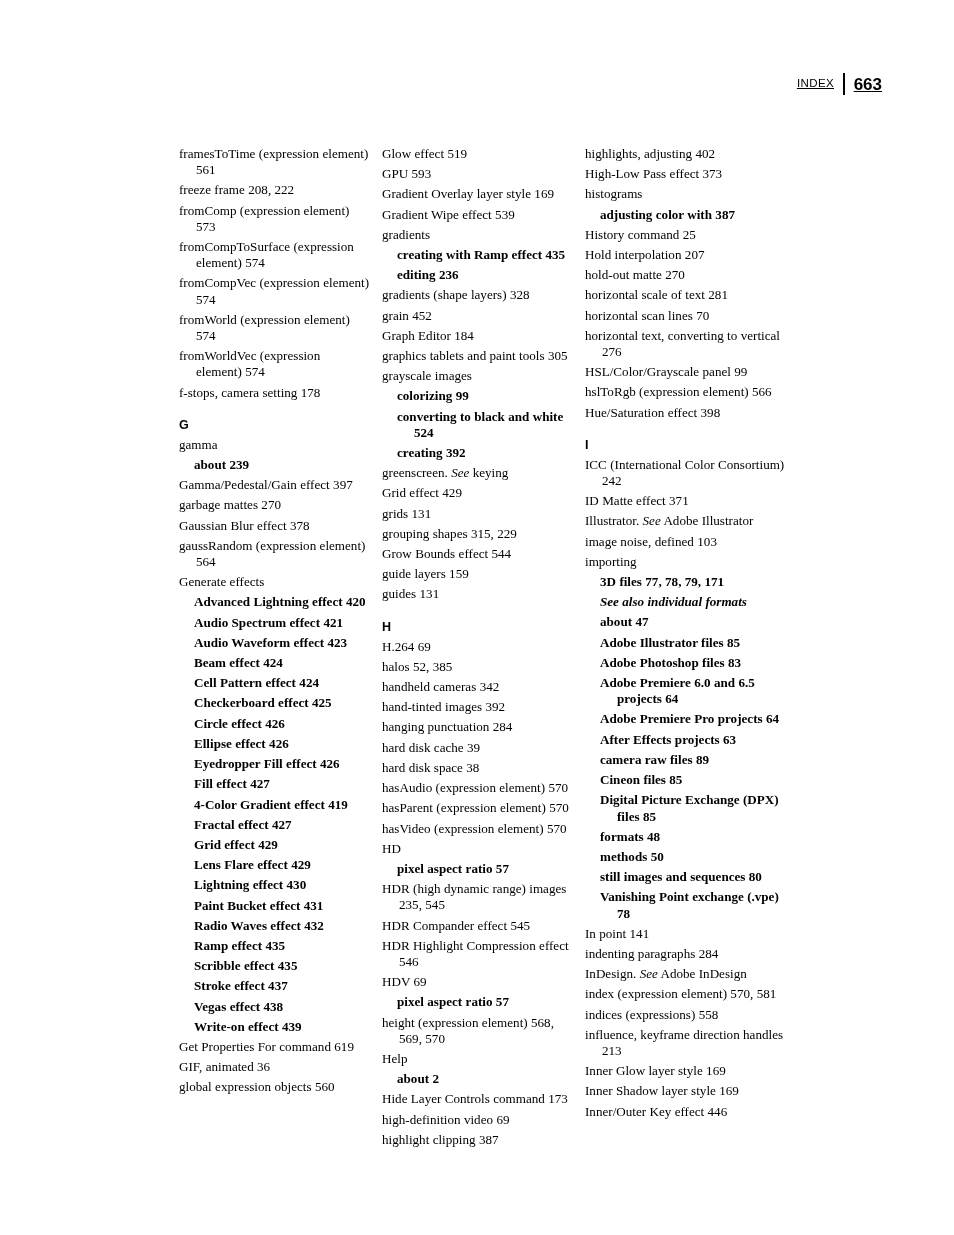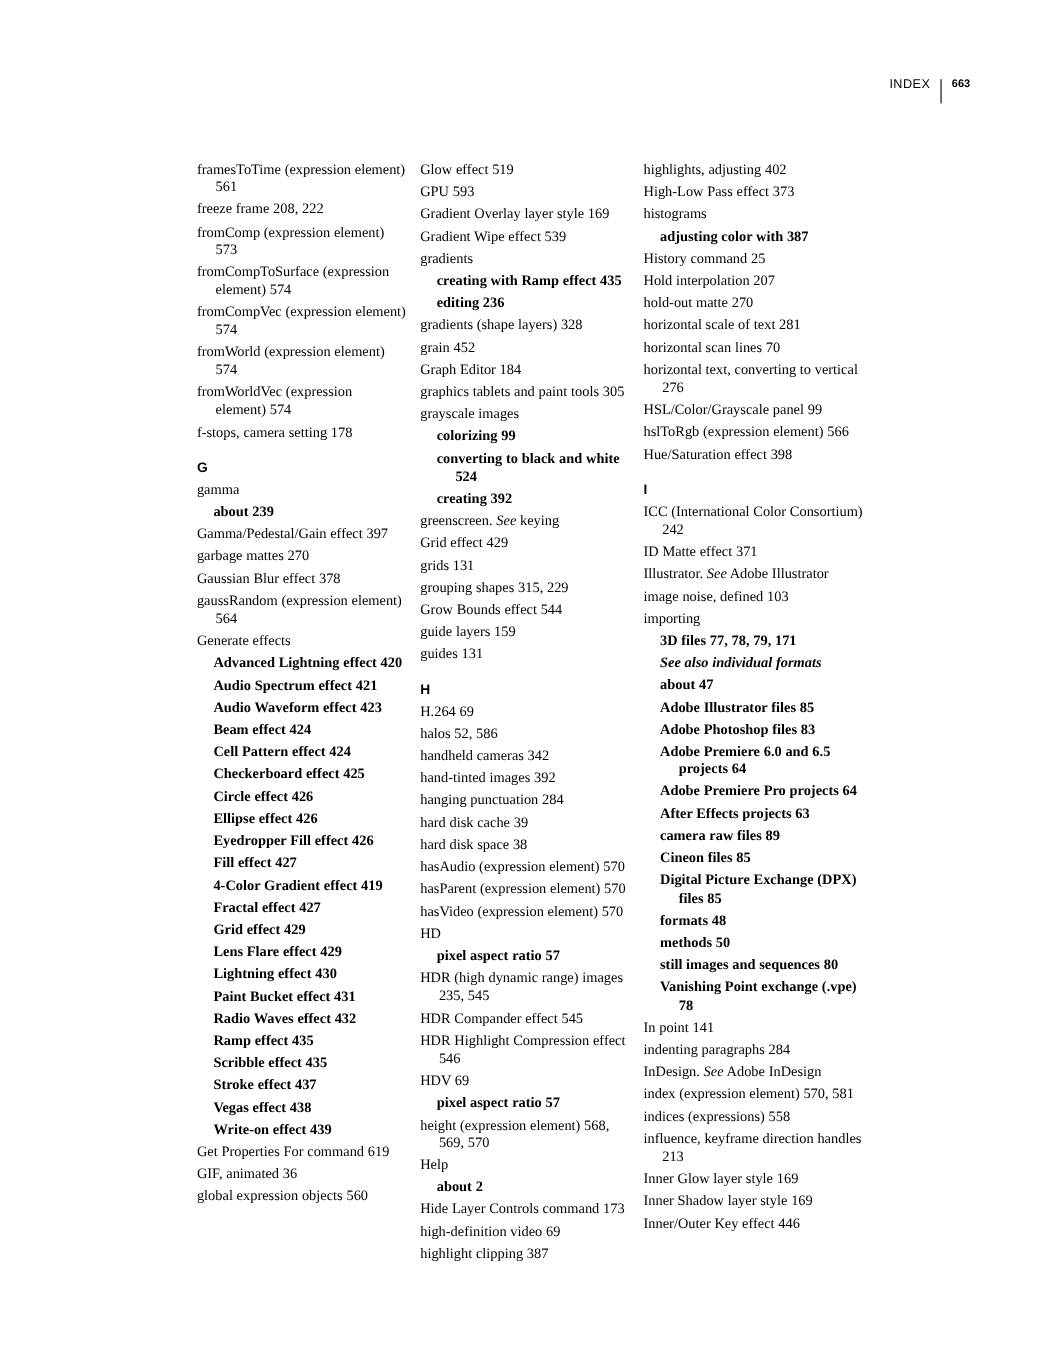--- a/index.html
+++ b/index.html
@@ -15,38 +15,40 @@
     color: #000000;
     overflow: hidden;
   }
 
   
   #page-header {
     position: absolute;
     top: 72px;
     right: 72px;
     display: flex;
+    align-items: center;
     height: 24px;
+    text-decoration: underline;
   }
   #page-header .hdr-label {
     font-family: "Liberation Sans", "DejaVu Sans", sans-serif;
     font-size: 11.5px;
     letter-spacing: 0.4px;
     color: #000;
     padding-right: 9px;
     line-height: 1;
   }
   #page-header .hdr-rule {
     width: 1.6px;
     height: 22px;
     background: #000;
   }
   #page-header .hdr-folio {
     font-family: "Liberation Sans", "DejaVu Sans", sans-serif;
-    font-size: 10px;
+    font-size: 17px;
     font-weight: bold;
     padding-left: 9px;
     line-height: 1;
   }
 
   
   #index-body {
     position: absolute;
     top: 146px;
     left: 179px;
@@ -164,21 +166,21 @@
       <div class="entry lvl1">creating 392</div>
       <div class="entry">greenscreen. <em>See</em> keying</div>
       <div class="entry">Grid effect 429</div>
       <div class="entry">grids 131</div>
       <div class="entry">grouping shapes 315, 229</div>
       <div class="entry">Grow Bounds effect 544</div>
       <div class="entry">guide layers 159</div>
       <div class="entry">guides 131</div>
       <div class="entry alpha-heading">H</div>
       <div class="entry">H.264 69</div>
-      <div class="entry">halos 52, 586</div>
+      <div class="entry">halos 52, 385</div>
       <div class="entry">handheld cameras 342</div>
       <div class="entry">hand-tinted images 392</div>
       <div class="entry">hanging punctuation 284</div>
       <div class="entry">hard disk cache 39</div>
       <div class="entry">hard disk space 38</div>
       <div class="entry">hasAudio (expression element) 570</div>
       <div class="entry">hasParent (expression element) 570</div>
       <div class="entry">hasVideo (expression element) 570</div>
       <div class="entry">HD</div>
       <div class="entry lvl1">pixel aspect ratio 57</div>

